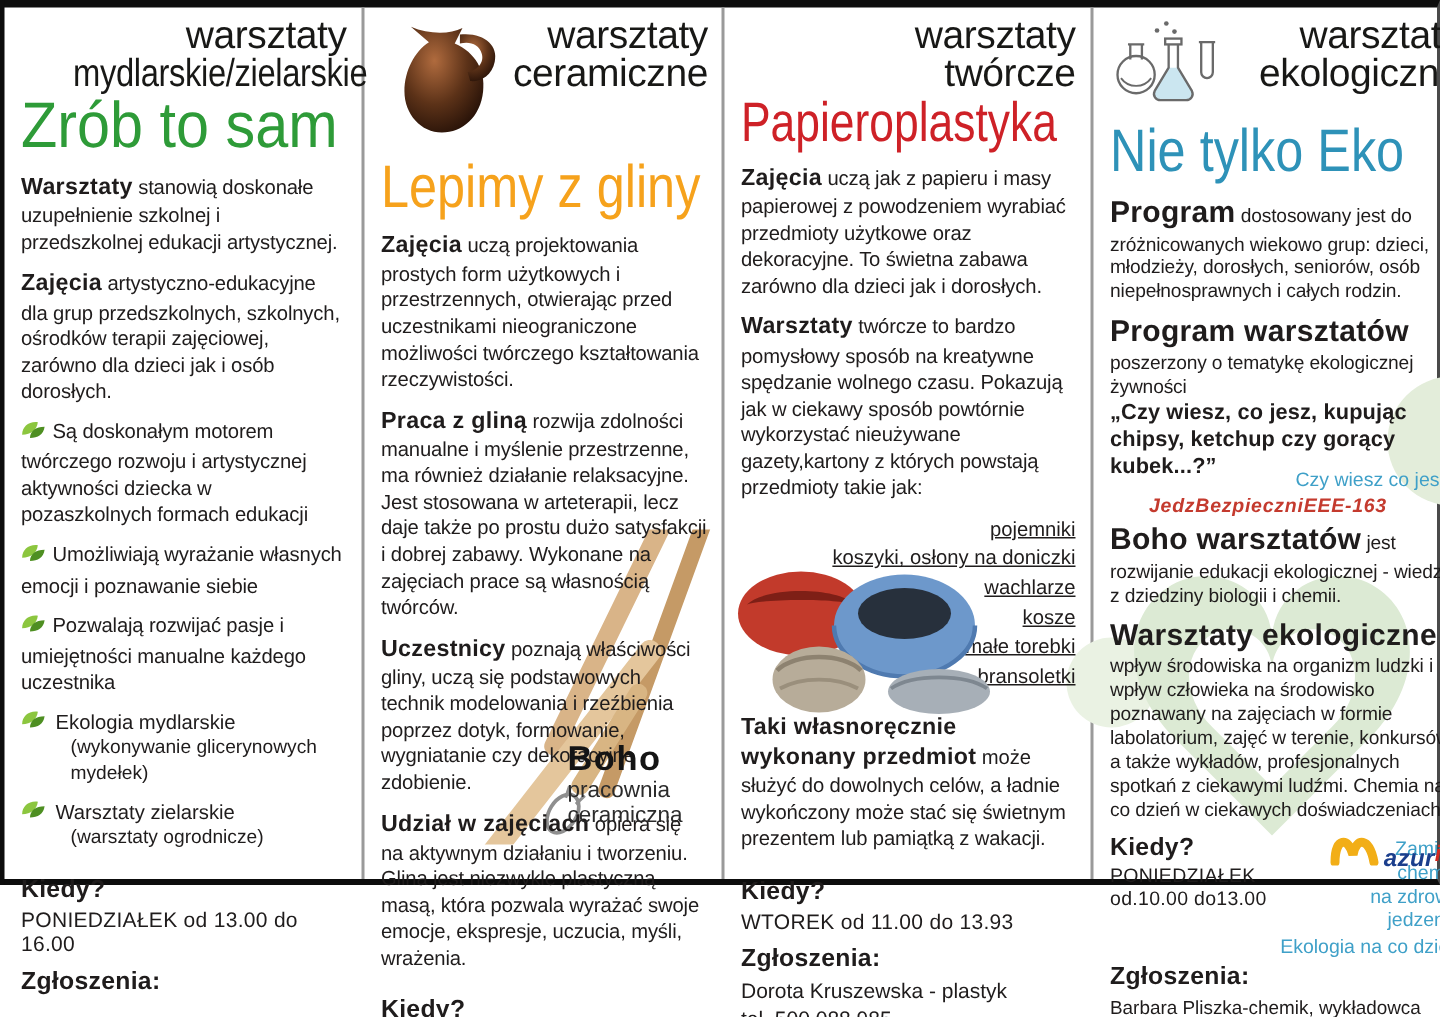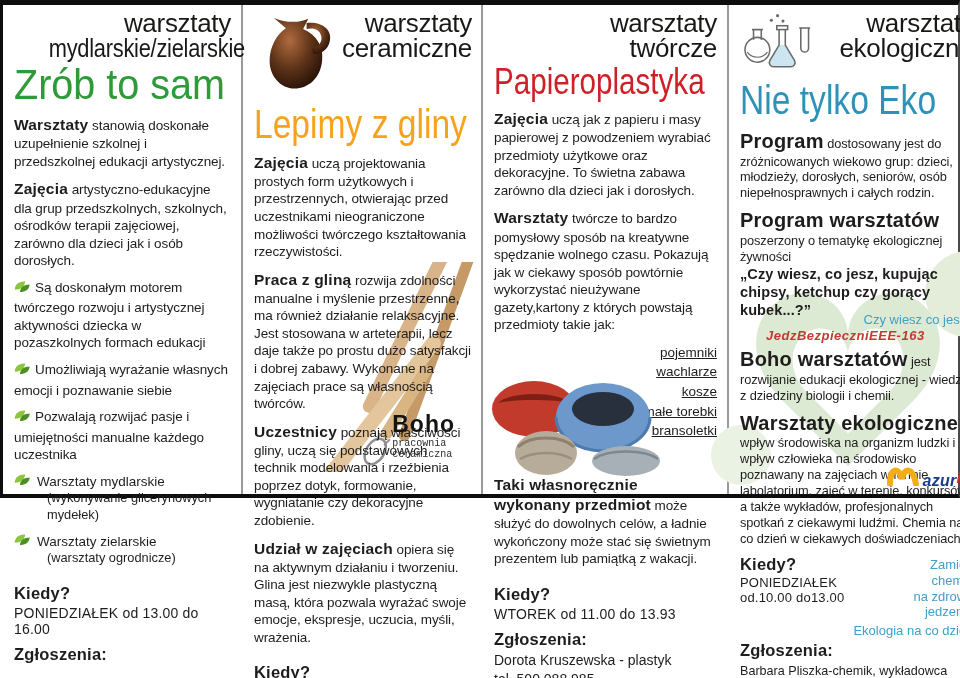--- a/index.html
+++ b/index.html
@@ -1,17 +1,17 @@
 <!DOCTYPE html>
 <html><head>
 <meta charset="utf-8">
 <style>
   html,body{margin:0;padding:0;background:#fff;}
   body{width:960px;height:678px;overflow:hidden;font-family:"Liberation Sans","DejaVu Sans",sans-serif;color:#1f1c1c;}
-  .page{display:flex;width:960px;height:498px;box-sizing:border-box;
+  .page{display:flex;width:960px;height:590px;box-sizing:border-box;
         border-top:5px solid #0d0d0d;border-bottom:4px solid #0d0d0d;
         border-left:3px solid #0d0d0d;border-right:2px solid #4a4a4a;background:#fff;}
   .col{position:relative;box-sizing:border-box;padding:6px 10px 8px 11px;display:flex;flex-direction:column;}
   .col + .col{border-left:2px solid #9a9a9a;}
   .col1{width:238px;} .col2{width:240px;} .col3{width:246px;} .col4{flex:1;}
   .content{position:relative;z-index:1;display:flex;flex-direction:column;flex:1;}
   
   .head-row{display:flex;align-items:flex-start;}
   .head-icon{flex:0 0 auto;}
   .cat{flex:1;text-align:right;font-size:26px;line-height:.95;color:#181816;letter-spacing:-.3px;}
@@ -34,21 +34,21 @@
   .prog-item .pi-text{padding-left:2px;}
   .prog-detail{font-size:12.8px;padding-left:10px;}
   
   .products-wrap{position:relative;min-height:128px;margin-bottom:4px;text-decoration:underline;}
   .products{text-align:right;font-size:13.5px;line-height:1.45;}
   .baskets{position:absolute;left:-4px;top:26px;z-index:0;}
   
   .tools{position:absolute;right:0;bottom:18px;z-index:0;pointer-events:none;}
   .boho{position:absolute;right:26px;bottom:34px;z-index:2;margin-left:19px;}
   .boho-word{font-weight:800;font-size:23px;letter-spacing:1px;color:#141414;}
-  .boho-sub{font-size:10px;line-height:1.1;color:#2b2b2b;font-family:Liberation Mono, monospace;}
+  .boho-sub{font-size:15px;line-height:1.1;color:#2b2b2b;}
   
   .col4 p.para{font-size:12.8px;line-height:1.24;margin-bottom:7px;letter-spacing:-.1px;}
   .col4 p.para b.lead{font-size:20px;}
   .quote{display:block;font-size:14.5px;line-height:1.25;letter-spacing:.1px;}
   .blue-note{color:#3FA0C8;font-size:13px;}
   .tag-right{text-align:right;margin:-16px 0 0;}
   .script-red{color:#C43A2E;font-style:italic;font-weight:700;font-size:13px;letter-spacing:.5px;padding-left:26px;margin:0 0 4px;}
   .eco-when{display:flex;justify-content:space-between;align-items:flex-start;margin-top:2px;}
   .eco-when-right{text-align:right;line-height:1.2;padding-top:2px;}
   .tag3{text-align:right;margin:1px 0 0;}
@@ -89,21 +89,21 @@
               <path d="M1 13 C1 6 7 1 15 2 C14 9 9 13 1 13 Z" fill="#8CC63F"></path>
               <path d="M8 16 C8 10 13 6 21 6 C20 13 15 16 8 16 Z" fill="#4E8F22"></path>
             </svg></span><span>Pozwalają rozwijać pasje i umiejętności manualne każdego uczestnika</span></p>
 
       <div class="prog-item">
         <span class="leaf"><svg width="18" height="15" viewBox="0 0 24 20">
               <path d="M1 13 C1 6 7 1 15 2 C14 9 9 13 1 13 Z" fill="#8CC63F"></path>
               <path d="M8 16 C8 10 13 6 21 6 C20 13 15 16 8 16 Z" fill="#4E8F22"></path>
             </svg></span>
         <div class="pi-text">
-            <div>Warsztaty mydlarskie</div>
+            <div>Ekologia mydlarskie</div>
             <div class="prog-detail">(wykonywanie glicerynowych mydełek)</div>
           </div>
       </div>
       <div class="prog-item">
         <span class="leaf"><svg width="18" height="15" viewBox="0 0 24 20">
               <path d="M1 13 C1 6 7 1 15 2 C14 9 9 13 1 13 Z" fill="#8CC63F"></path>
               <path d="M8 16 C8 10 13 6 21 6 C20 13 15 16 8 16 Z" fill="#4E8F22"></path>
             </svg></span>
         <div class="pi-text">
             <div>Warsztaty zielarskie</div>
@@ -190,20 +190,21 @@
             <path d="M66 48 A47 34 0 0 0 160 48" fill="none" stroke="#4F7AB0" stroke-width="3"></path>
             <ellipse cx="56" cy="84" rx="31" ry="22" fill="#B7AC99"></ellipse>
             <path d="M28 78 C40 66 72 66 84 78" fill="none" stroke="#8D8270" stroke-width="3"></path>
             <path d="M30 90 C44 82 68 82 82 90" fill="none" stroke="#9A8F7C" stroke-width="2.5"></path>
             <ellipse cx="136" cy="92" rx="34" ry="15" fill="#A7AFB7"></ellipse>
             <path d="M104 90 C118 80 154 80 168 90" fill="none" stroke="#7E8790" stroke-width="2.5"></path>
           </svg>
         </div>
         <div class="products">
           <div>pojemniki</div>
+          <div>koszyki, osłony na doniczki</div>
           <div>wachlarze</div>
           <div>kosze</div>
           <div>małe torebki</div>
           <div>bransoletki</div>
         </div>
       </div>
 
       <p class="para"><b class="lead">Taki własnoręcznie wykonany przedmiot</b> <span>może służyć do dowolnych celów, a ładnie wykończony może stać się świetnym prezentem lub pamiątką z wakacji.</span></p>
 
       <h3>Kiedy?</h3>

